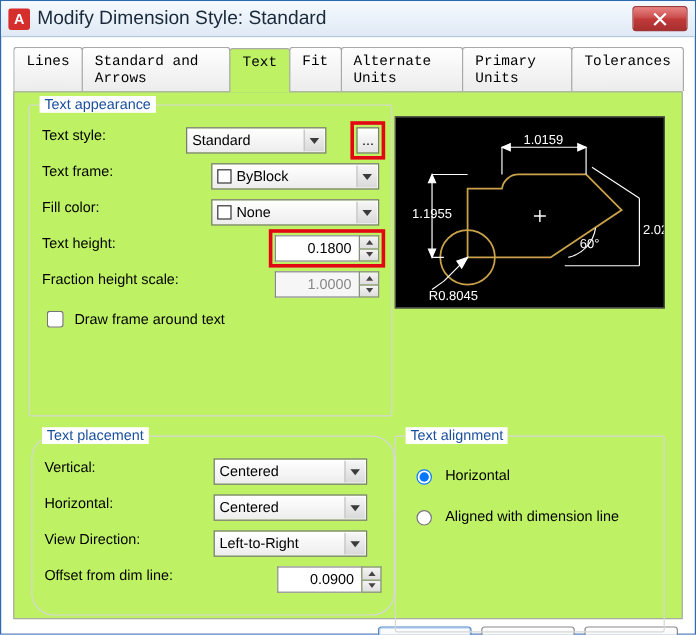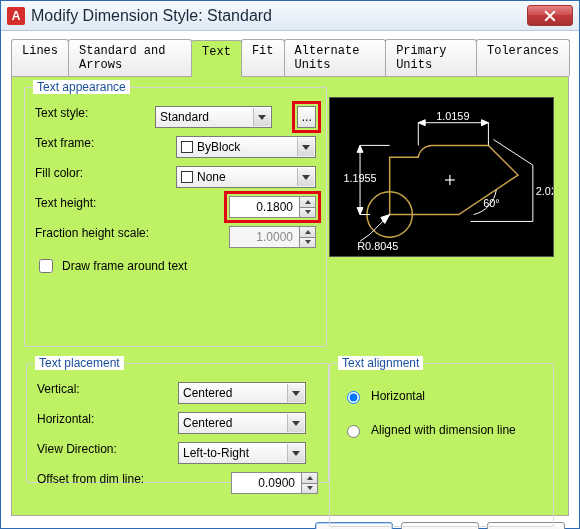--- a/index.html
+++ b/index.html
@@ -195,21 +195,21 @@
 
         <g stroke="#fff" stroke-width="1">
           <line x1="60" y1="118" x2="40" y2="138"></line>
             <line x1="40" y1="138" x2="30" y2="145"></line>
           <polygon points="60,118 51,121 55,127" fill="#fff"></polygon>
         </g>
         <text x="48" y="154" fill="#fff" font-size="11" text-anchor="middle" font-family="Arial">R0.8045</text>
       </svg>
     </div>
 
-    <div class="groupbox placement-box" style="height:120px;">
+    <div class="groupbox placement-box" style="height:150px;border-radius:19px;">
       <div class="legend">Text placement</div>
 
       <div class="row">
         <label>Vertical:</label>
         <div class="combo small">
           <span>Centered</span>
           <span class="arrow"></span>
         </div>
       </div>
       <div class="row">

